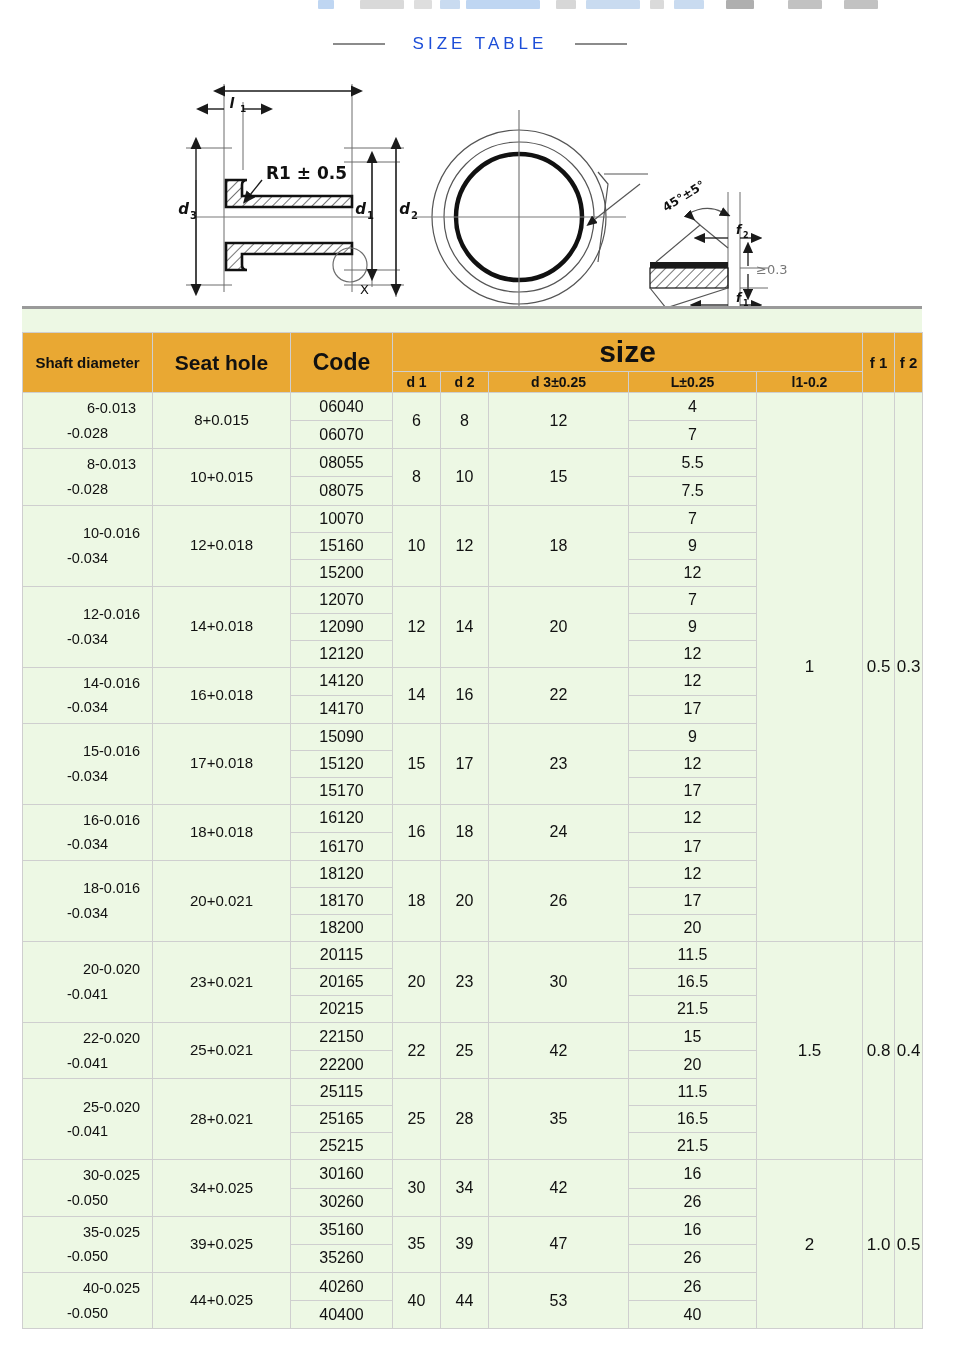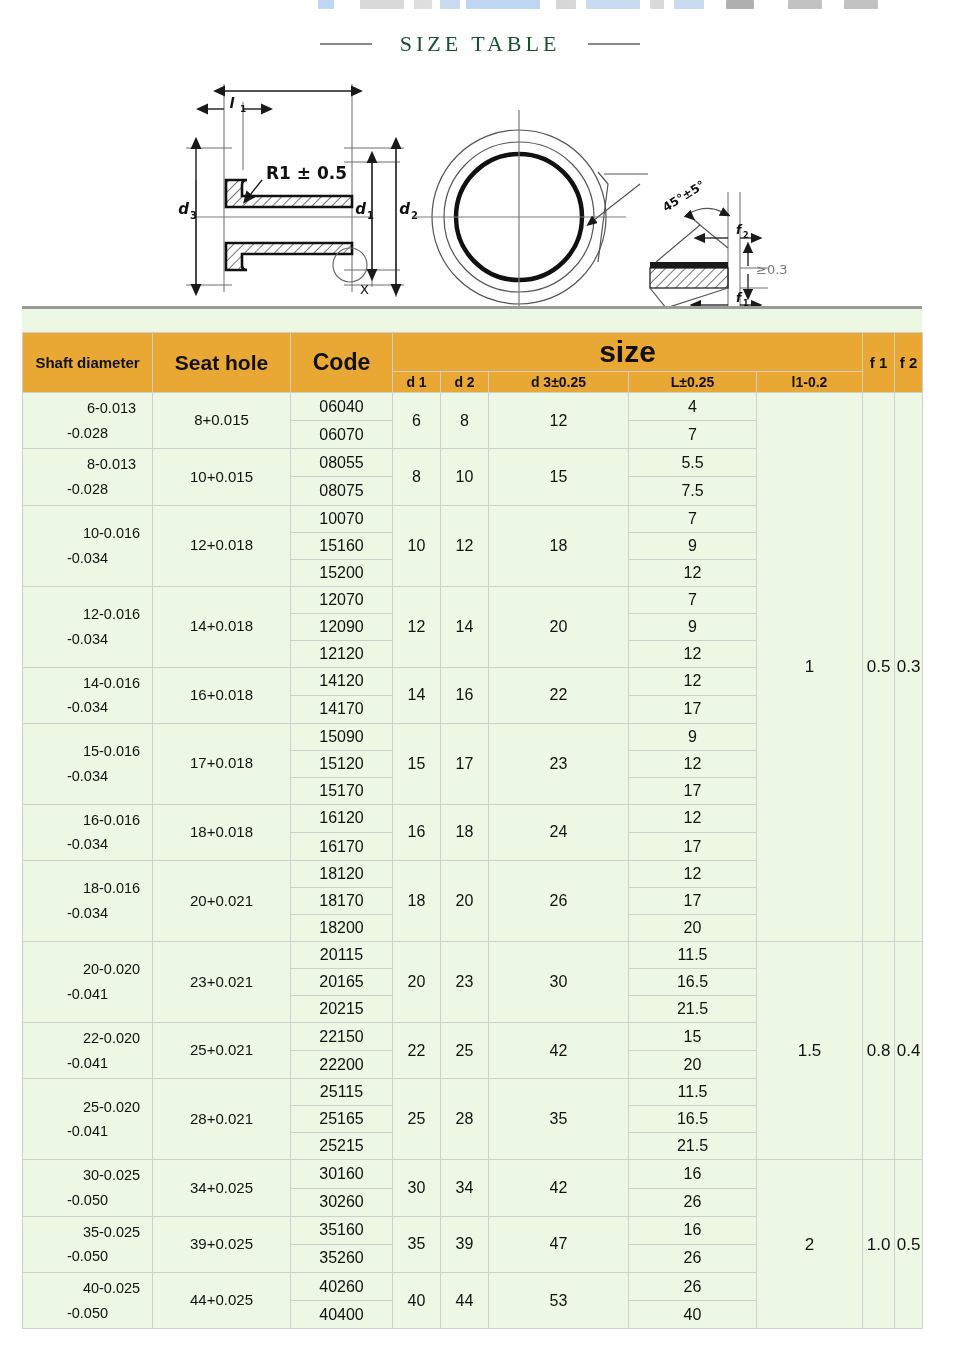--- a/index.html
+++ b/index.html
@@ -20,22 +20,22 @@
     position:absolute;top:0;height:9px;border-radius:1px;opacity:.55;
   }
 
   
   .heading{
     position:absolute;left:0;top:24px;width:960px;height:40px;
     display:flex;align-items:center;justify-content:center;gap:28px;
   }
   .heading .rule{width:52px;height:2px;background:#8b8b8b;}
   .heading .txt{
-    font-size:22px;letter-spacing:4px;color:#14532d;
-    font-family:Liberation Serif, serif;font-weight:400;
+    font-size:17px;letter-spacing:4px;color:#1d4ed8;
+    font-family:Liberation Sans, sans-serif;font-weight:400;
   }
 
   
   .drawing{
     position:absolute;left:0;top:62px;width:960px;height:245px;
   }
   .drawing svg{display:block;}
 
   
   .green-band{

